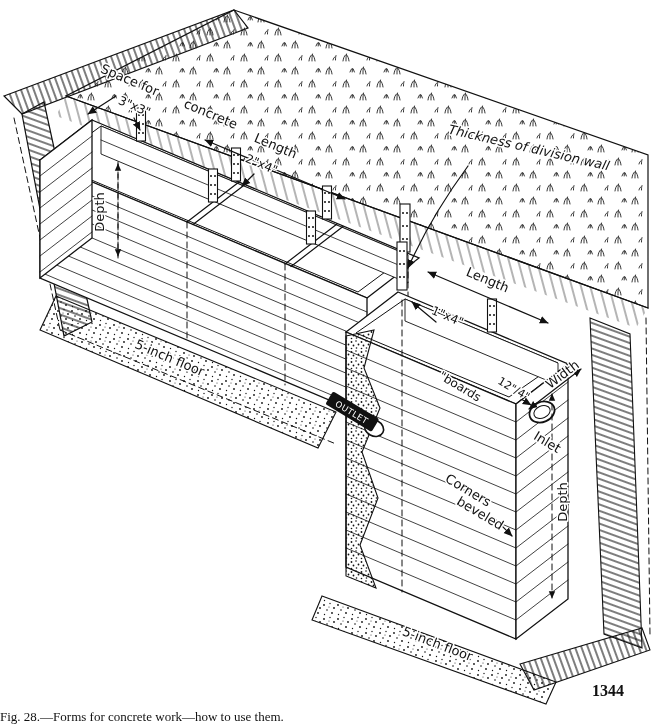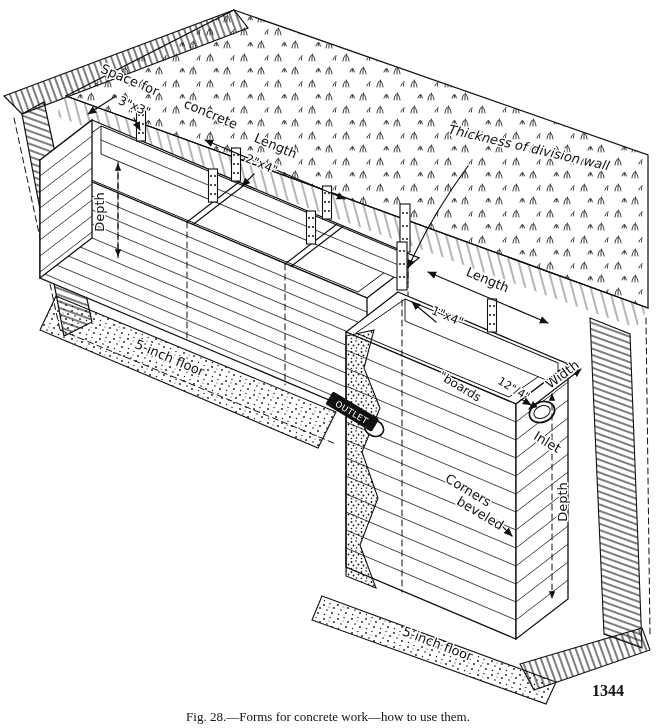--- a/index.html
+++ b/index.html
@@ -12,21 +12,21 @@
   .lbl{font-family:"DejaVu Sans",sans-serif;font-size:13px;fill:#111;
        paint-order:stroke;stroke:#fff;stroke-width:3px;stroke-linejoin:round;
        text-anchor:middle;font-weight:500;}
   .s11{font-size:11px}
   .s12{font-size:12px}
   .it{font-style:italic}
   .ribbon-txt{font-family:"DejaVu Sans",sans-serif;font-size:8.5px;fill:#fff;
        text-anchor:middle;stroke:none;paint-order:normal;letter-spacing:.5px}
   .pageno{font-family:"Liberation Serif",serif;font-size:16px;font-weight:bold;fill:#111;
        text-anchor:start;paint-order:stroke;stroke:#fff;stroke-width:3px;}
-  .caption{position:absolute;left:0;right:0;bottom:3px;text-align:center;
+  .caption{position:absolute;left:0;right:0;bottom:3px;text-align:left;
        font-family:"Liberation Serif",serif;font-size:13px;color:#111;}
 </style>
 </head>
 <body>
 
 <div class="page">
 <svg width="656" height="728" viewBox="0 0 656 728">
   <defs>
     <pattern id="grass" width="34" height="26" patternUnits="userSpaceOnUse">
       <g stroke="#1b1b1b" stroke-width="0.9" fill="none" stroke-linecap="round">

